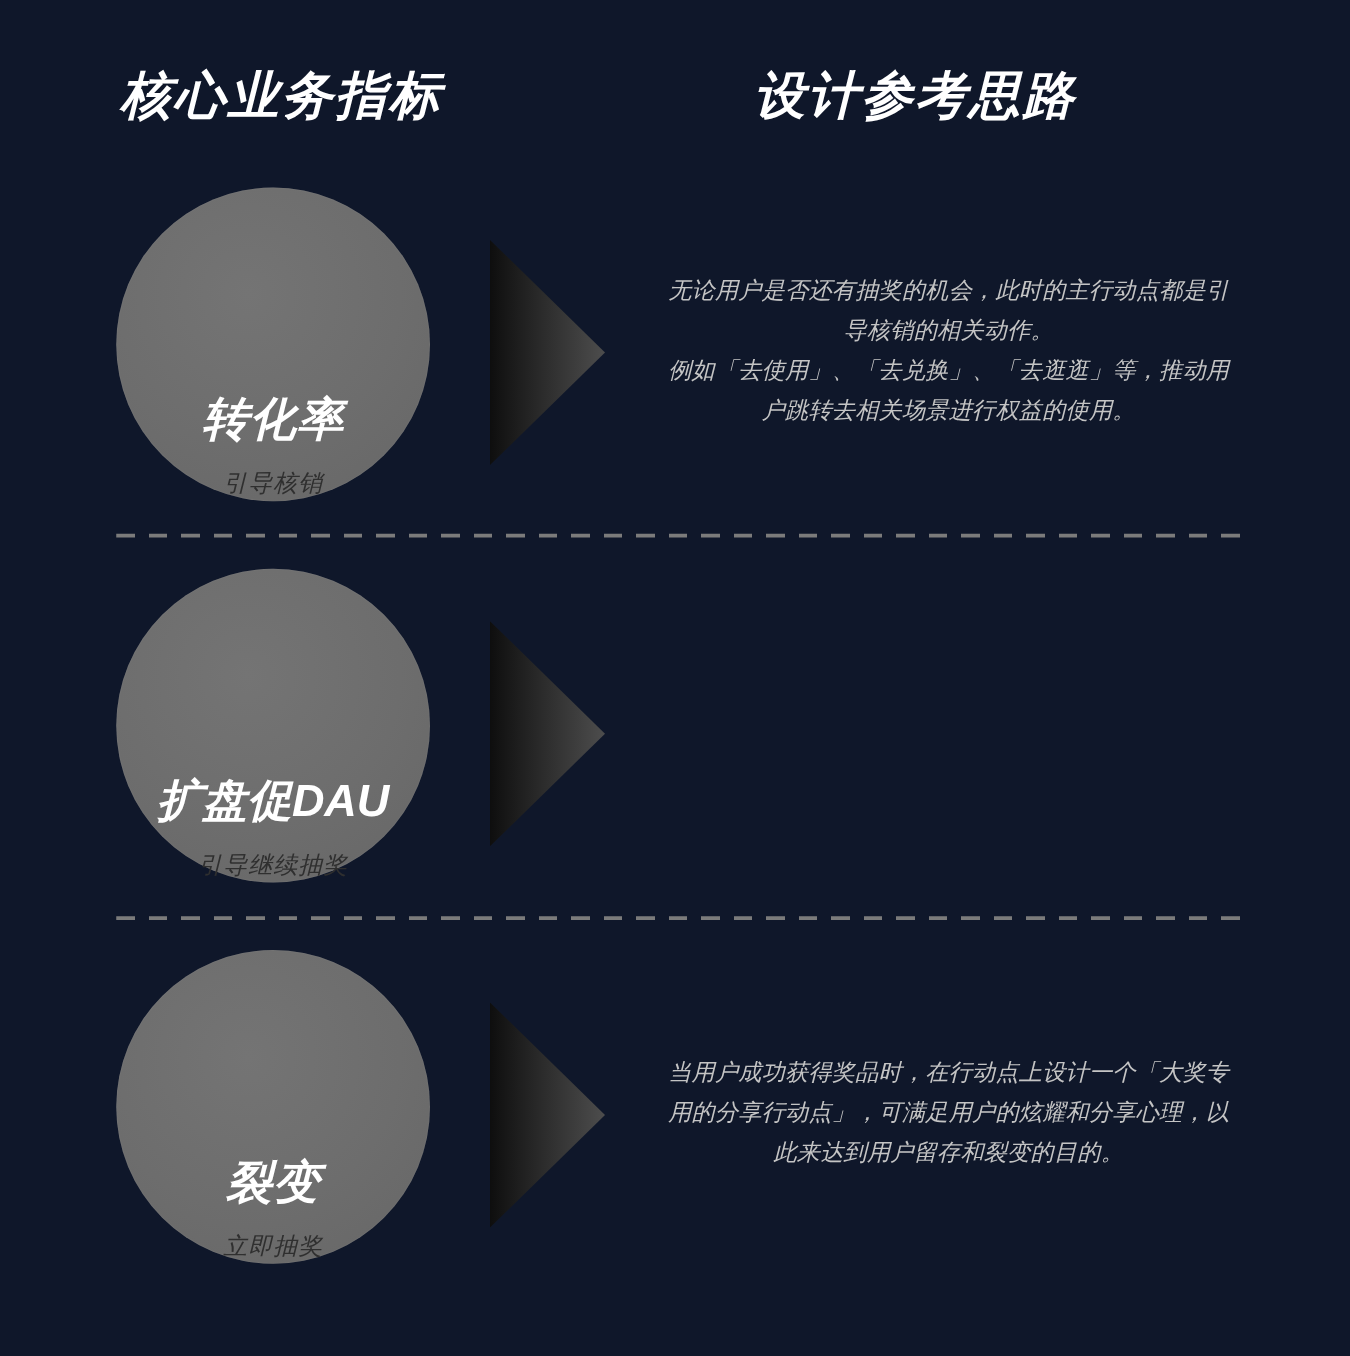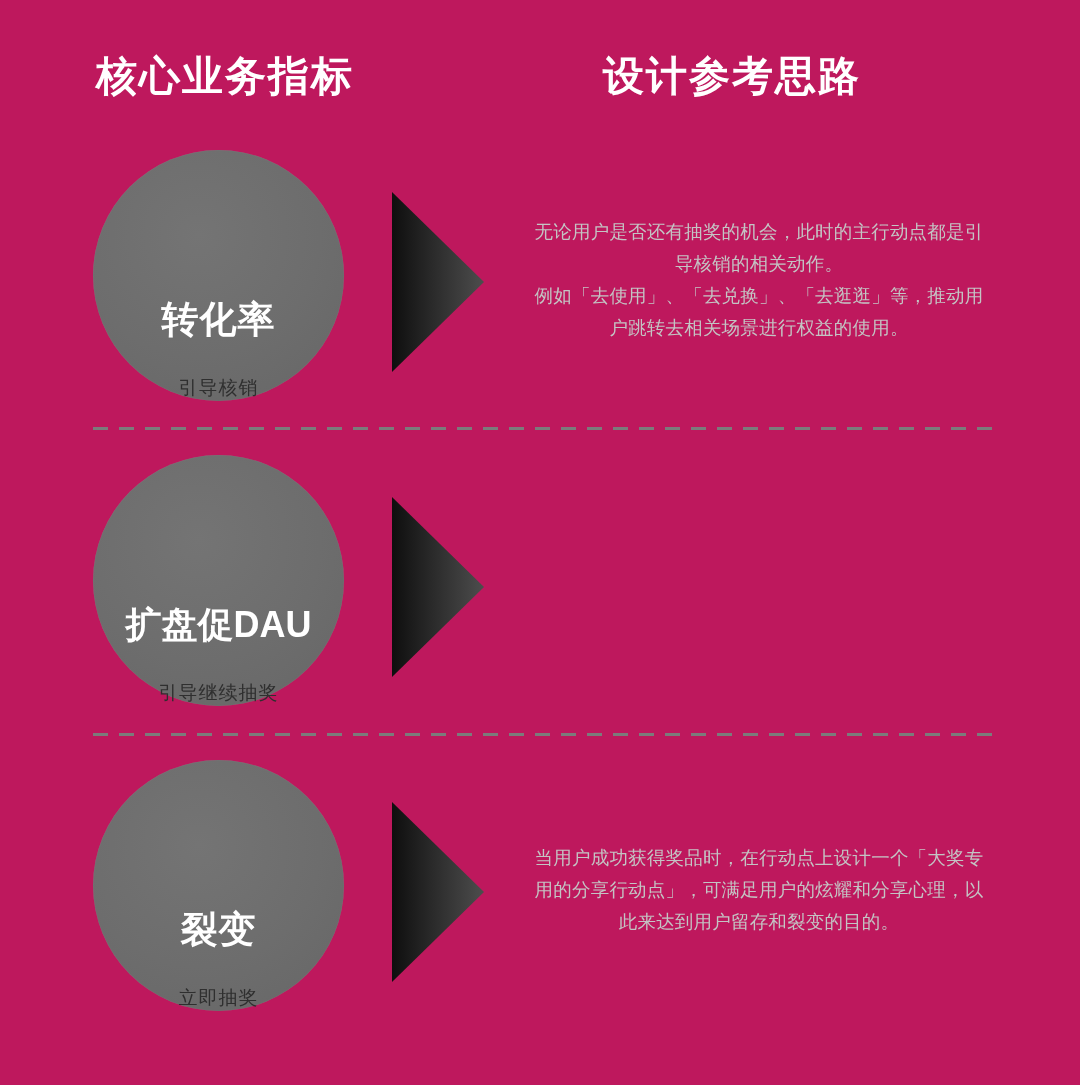--- a/index.html
+++ b/index.html
@@ -12,21 +12,22 @@
     height: 1085px;
     position: relative;
     overflow: hidden;
     font-family: "Liberation Sans", "DejaVu Sans", sans-serif;
     background: #050505;
   }
 
   .page {
     position: absolute;
     inset: 0;
-    background: #be185d;
+    background: #0f172a;
+    font-style: italic;
   }
 
   
   .headings {
     position: absolute;
     top: 48px;
     left: 0;
     width: 1080px;
     height: 70px;
   }
@@ -71,21 +72,21 @@
     color: #ffffff;
     font-size: 37px;
     font-weight: bold;
     letter-spacing: 1px;
     line-height: 46px;
     white-space: nowrap;
     text-align: center;
   }
   .circle-title.wide { font-size: 36px; letter-spacing: 0px; }
   .circle-sub {
-    margin-top: 32px;
+    margin-top: 16px;
     color: #2f2f2f;
     font-size: 19px;
     font-weight: normal;
     letter-spacing: 1px;
     line-height: 26px;
     white-space: nowrap;
     text-align: center;
   }
 
   

